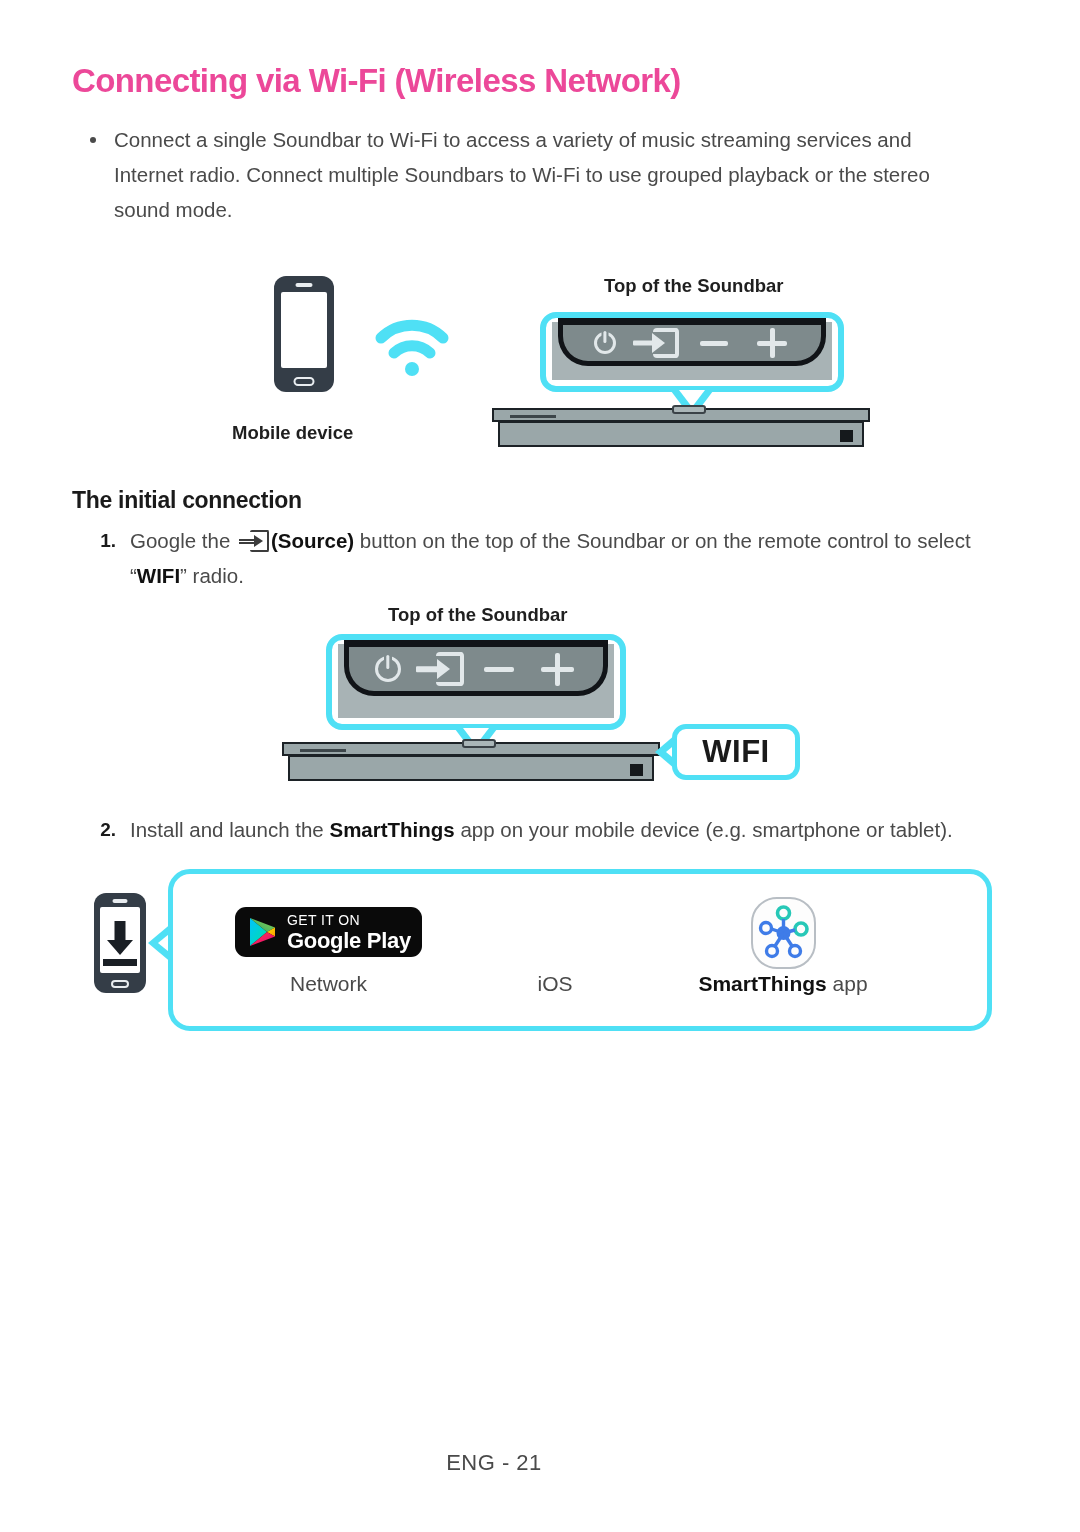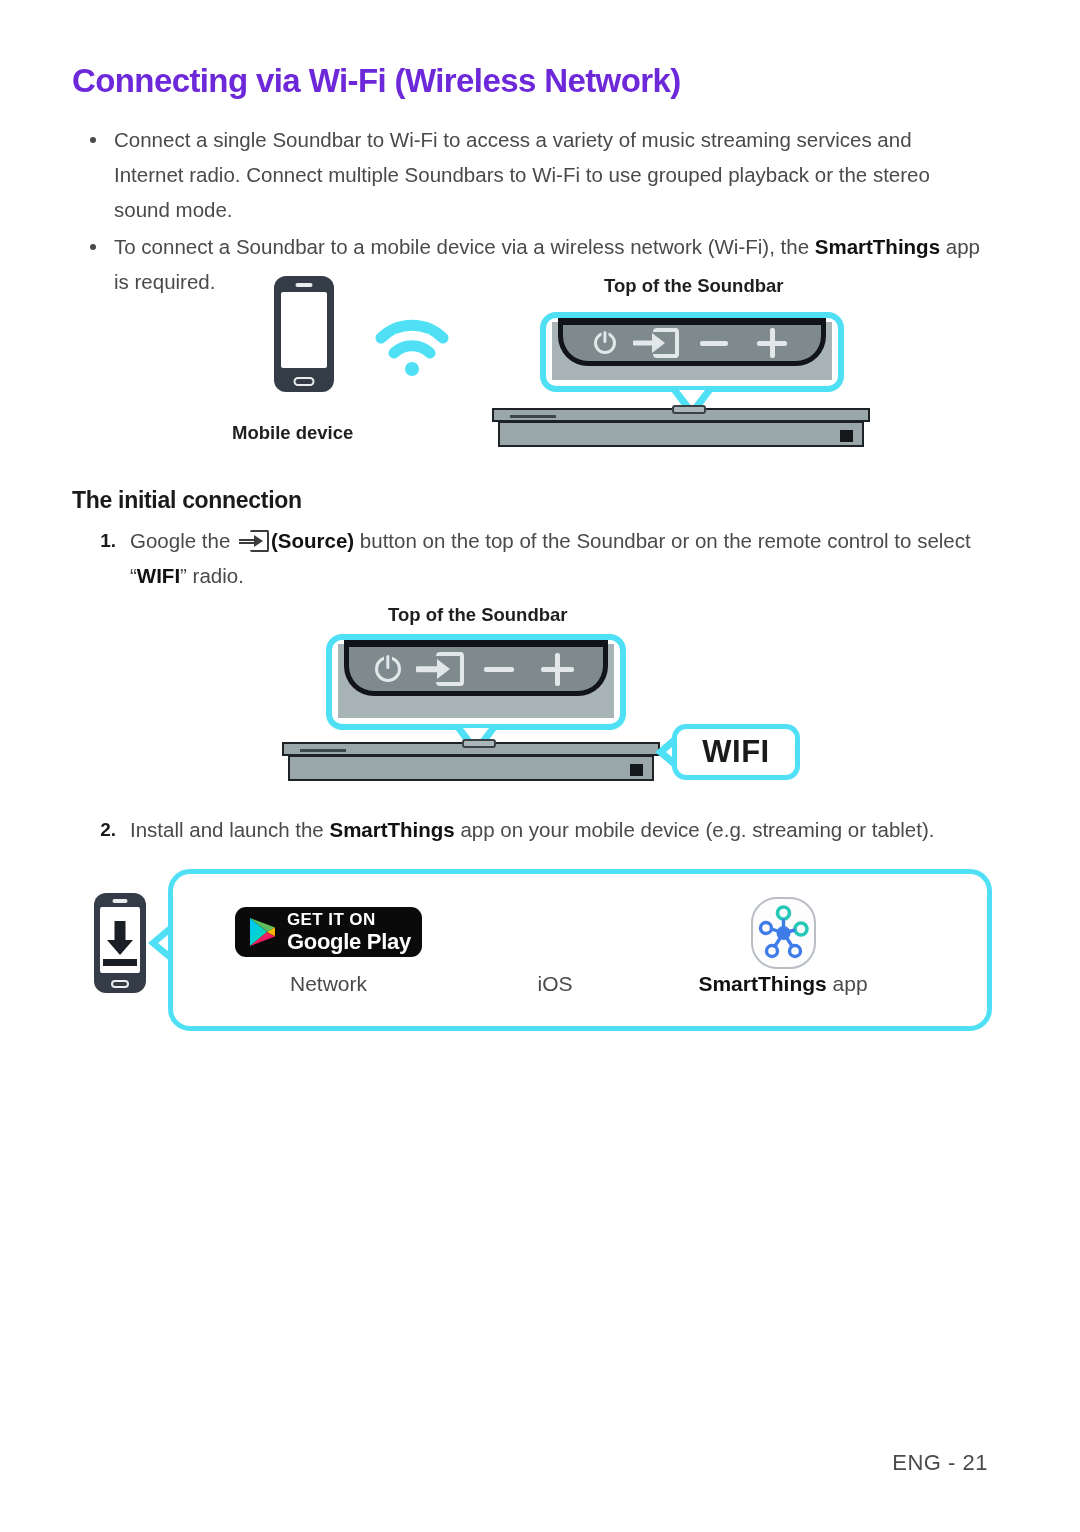--- a/index.html
+++ b/index.html
@@ -21,21 +21,21 @@
     inset: 0;
   }
 
   
   .page-title {
     position: absolute;
     left: 72px;
     top: 62px;
     font-size: 33px;
     font-weight: bold;
-    color: #6d28d9;
+    color: #ec4899;
     letter-spacing: -0.6px;
     white-space: nowrap;
     text-align: right;
   }
 
   
   .bullets {
     position: absolute;
     left: 85px;
     top: 122px;
@@ -400,22 +400,22 @@
     position: absolute;
     background: #0a0a0a;
     border-radius: 11px;
     display: flex;
     align-items: center;
     box-sizing: border-box;
   }
   .badge .btxt { color: #fff; line-height: 1; }
   .badge .btxt .small {
     display: block;
-    font-size: 17px;
-    font-weight: bold;
+    font-size: 14px;
+    font-weight: normal;
     letter-spacing: 0.4px;
     margin-bottom: 3px;
   }
   .badge .btxt .big {
     display: block;
     font-size: 22px;
     font-weight: bold;
     letter-spacing: -0.3px;
   }
   .badge .btxt .small-thin {
@@ -461,41 +461,37 @@
     border-right: 16px solid #ffffff;
     left: 10px; top: 8px;
   }
 
   
   .footer {
     position: absolute;
     left: 0;
     top: 1450px;
     width: 988px;
-    text-align: right;
+    text-align: center;
     font-size: 22px;
     color: #4a4a4a;
     letter-spacing: 0.5px;
   }
 </style>
 </head>
 <body>
 
 <div class="page">
 
   <div class="page-title">Connecting via Wi-Fi (Wireless Network)</div>
 
   <div class="bullets">
     <div class="bullet-row">
       <span class="bullet-dot"></span>
       <span>Connect a single Soundbar to Wi-Fi to access a variety of music streaming services and Internet radio. Connect multiple Soundbars to Wi-Fi to use grouped playback or the stereo sound mode.</span>
-    </div>
-    <div class="bullet-row">
-      <span class="bullet-dot"></span>
-      <span>To connect a Soundbar to a mobile device via a wireless network (Wi-Fi), the </span><b>SmartThings</b><span> app is required.</span>
     </div>
   </div>
 
   <div class="phone" style="left:274px; top:276px; width:60px; height:116px;">
     <div class="speaker" style="left:50%; transform:translateX(-50%); top:7px; width:17px; height:4px;"></div>
     <div class="screen" style="left:7px; top:16px; right:7px; height:76px;"></div>
     <div class="home" style="left:50%; transform:translateX(-50%); bottom:6px; width:21px; height:9px;"></div>
   </div>
   <div class="cap" style="left:232px; top:422px;">Mobile device</div>
 
@@ -613,21 +609,21 @@
   <div class="callout-notch" style="left:655px; top:729px;">
     <div class="cn-outer"></div>
     <div class="cn-inner"></div>
   </div>
   <div class="wifi-callout" style="left:672px; top:724px; width:128px; height:56px;">
     <span class="wifi-text">WIFI</span>
   </div>
 
   <div class="step" id="step2">
     <span class="num">2.</span>
-    <span class="body"><span>Install and launch the </span><b>SmartThings</b><span> app on your mobile device (e.g. streaming or tablet).</span></span>
+    <span class="body"><span>Install and launch the </span><b>SmartThings</b><span> app on your mobile device (e.g. smartphone or tablet).</span></span>
   </div>
 
   <div class="phone" style="left:94px; top:893px; width:52px; height:100px;">
     <div class="speaker" style="left:50%; transform:translateX(-50%); top:6px; width:15px; height:3.5px;"></div>
     <div class="screen" style="left:6px; top:14px; right:6px; height:66px;">
       <div class="dl-arrow" style="top:14px; width:40px; height:42px;">
         <div class="stem" style="top:0; width:11px; height:22px;"></div>
         <div class="head" style="top:19px;"></div>
         <div class="base" style="top:38px; width:34px; height:7px;"></div>
       </div>

